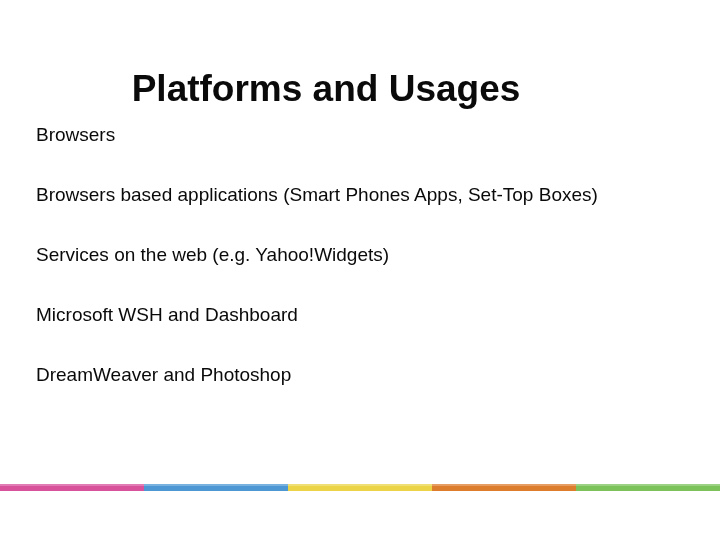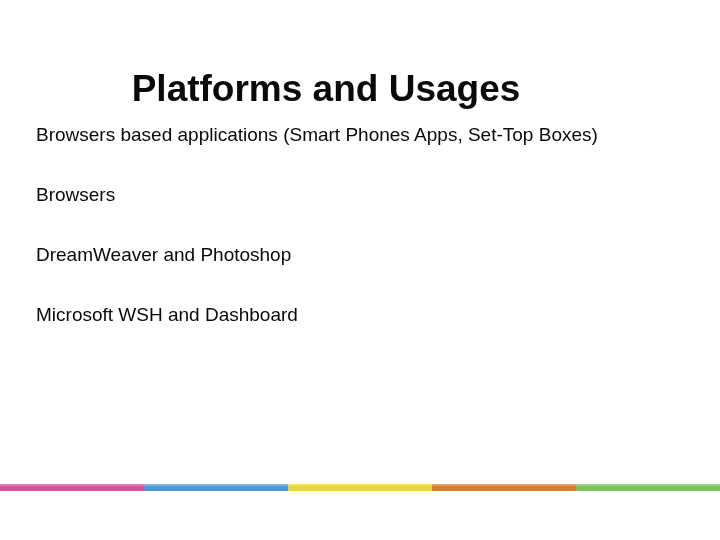--- a/index.html
+++ b/index.html
@@ -62,24 +62,25 @@
   }
 </style>
 </head>
 <body>
 
 <div class="slide">
 
   <div class="slide-title">Platforms and Usages</div>
 
   <div class="bullet-list">
+    <div class="bullet-item">Browsers</div>
     <div class="bullet-item">Browsers based applications (Smart Phones Apps, Set-Top Boxes)</div>
-    <div class="bullet-item">Browsers</div>
+    <div class="bullet-item">Services on the web (e.g. Yahoo!Widgets)</div>
+    <div class="bullet-item">Microsoft WSH and Dashboard</div>
     <div class="bullet-item">DreamWeaver and Photoshop</div>
-    <div class="bullet-item">Microsoft WSH and Dashboard</div>
   </div>
 
   <div class="bottom-stripe">
     <div class="stripe-seg" style="background: rgb(216, 81, 155);"></div>
     <div class="stripe-seg" style="background: rgb(76, 151, 212);"></div>
     <div class="stripe-seg" style="background: rgb(235, 212, 70);"></div>
     <div class="stripe-seg" style="background: rgb(220, 125, 45);"></div>
     <div class="stripe-seg" style="background: rgb(123, 194, 91);"></div>
   </div>
 

